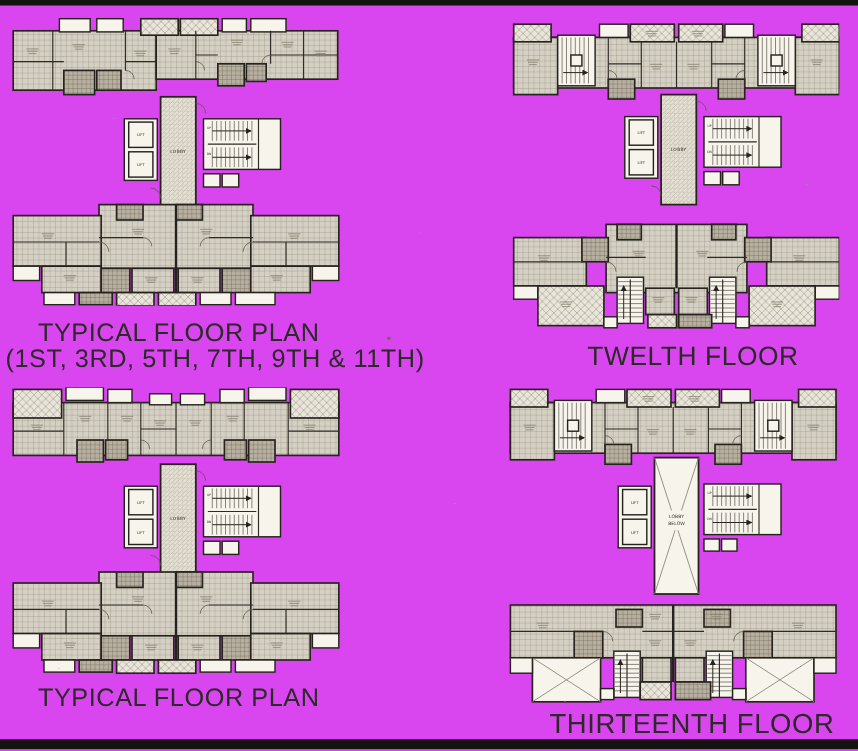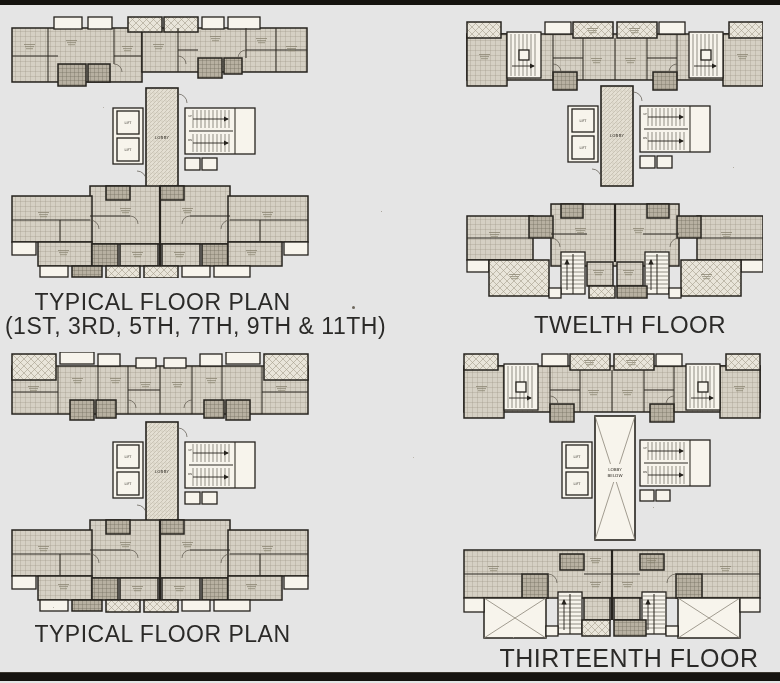--- a/index.html
+++ b/index.html
@@ -1,18 +1,18 @@
 <!DOCTYPE html>
 <html><head>
 <meta charset="utf-8">
 <style>
   html,body{margin:0;padding:0;}
   #canvas{
     position:relative;width:780px;height:683px;overflow:hidden;
-    background:#e5e5e5;
+    background:#d946ef;
     font-family:"Liberation Sans", sans-serif;
   }
   .scanbar{position:absolute;left:0;width:780px;background:#15130f;}
   .caption{
     position:absolute;text-align:center;color:#2b2a28;
     font-family:"Liberation Sans", sans-serif;
     letter-spacing:.5px;white-space:nowrap;
   }
   .plan{position:absolute;}
   

